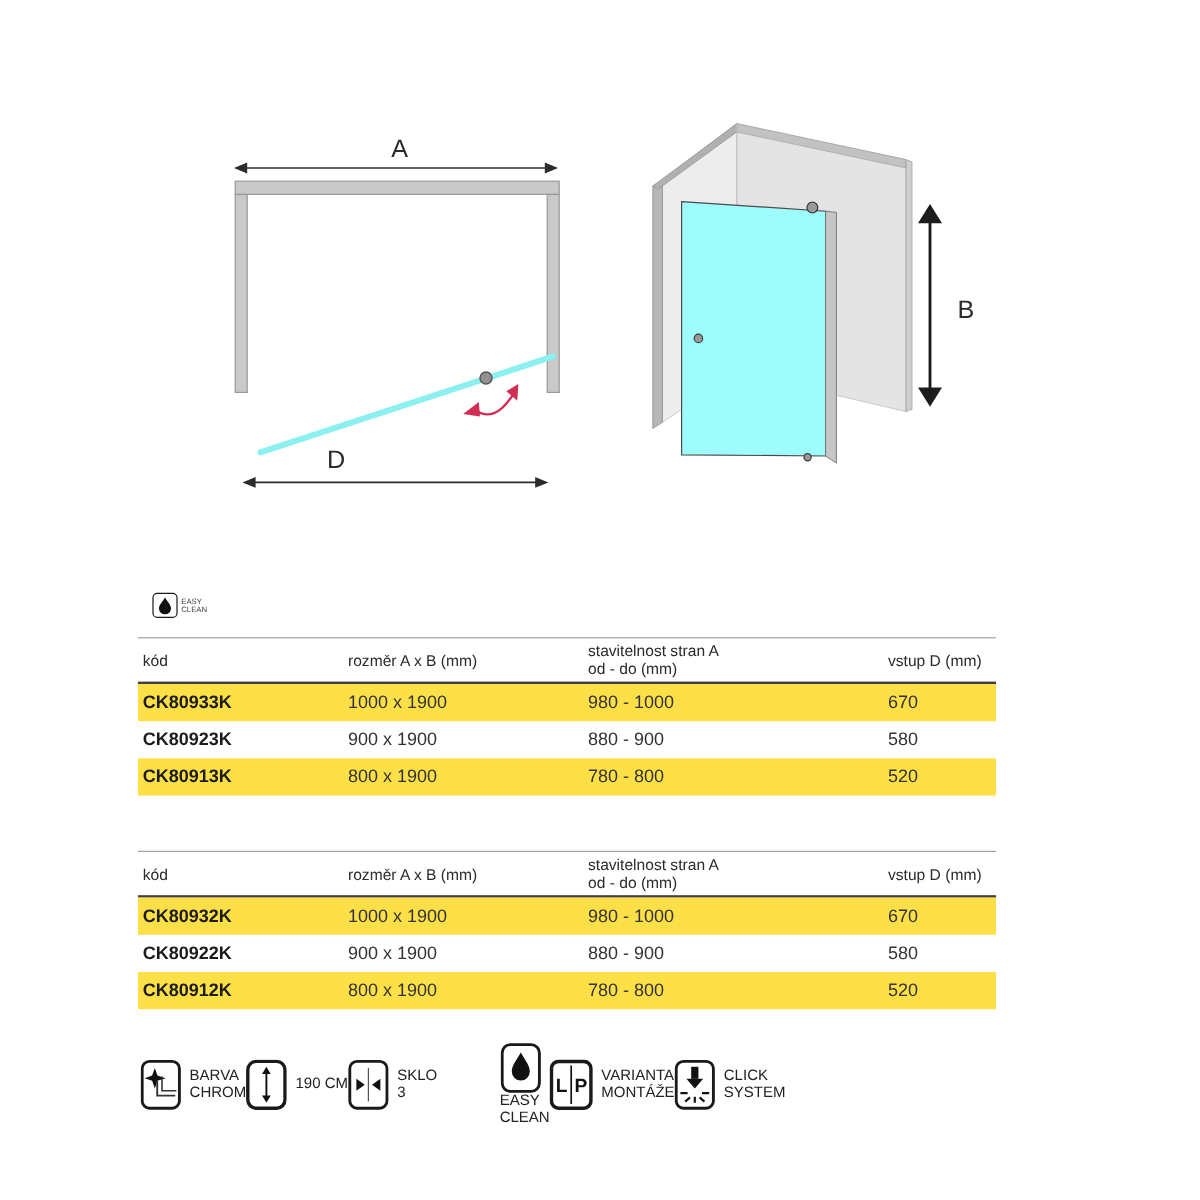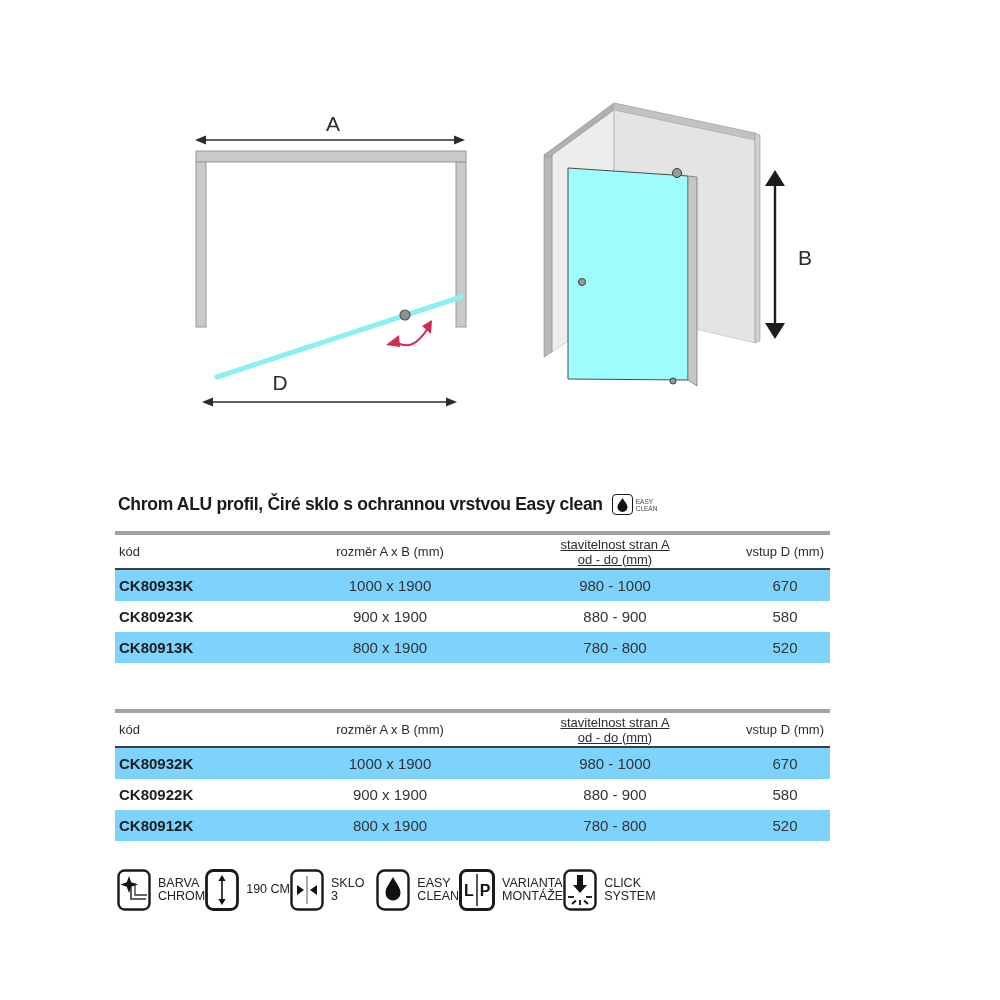--- a/index.html
+++ b/index.html
@@ -24,31 +24,31 @@
   .ec-badge .txt {
     font-size:6.5px; line-height:7px; font-weight:normal; letter-spacing:0;
     color:#444; margin-left:3px; white-space:pre-line;
   }
 
   
   .spec-table { position:absolute; left:115px; width:715px; }
   .t-head {
     display:grid; grid-template-columns:175px 200px 250px 90px;
     align-items:center; height:39px;
-    border-top:4px solid #a3a3a3; border-bottom:2px solid #3f3f3f;
+    border-top:1px solid #a3a3a3; border-bottom:2px solid #3f3f3f;
     font-size:13px; color:#2b2b2b;
   }
   .t-row {
     display:grid; grid-template-columns:175px 200px 250px 90px;
     align-items:center; height:31px; font-size:15px; color:#333;
   }
-  .t-row.shade { background:#7dd3fc; }
+  .t-row.shade { background:#fde047; }
   .c1 { padding-left:4px; text-align:left; }
-  .c2, .c3, .c4 { text-align:center; }
-  .t-head .c3 { white-space:pre-line; line-height:15px;text-decoration:underline; }
+  .c2, .c3, .c4 { text-align:left; }
+  .t-head .c3 { white-space:pre-line; line-height:15px; }
   .t-row .c1 { font-weight:bold; color:#1c1c1c; }
 
   
   .features { position:absolute; left:117px; top:869px; display:flex; }
   .feature { display:flex; align-items:center; }
   .feature .label {
     font-size:12.5px; line-height:13.5px; color:#222; margin-left:7px;
     white-space:pre-line; letter-spacing:0;
   }
   svg text { font-family:"Liberation Sans", sans-serif; }
@@ -116,21 +116,20 @@
 
     <g>
       <polygon points="245,85 235,101 255,101" fill="#1c1c1c"></polygon>
       <polygon points="245,254 235,238 255,238" fill="#1c1c1c"></polygon>
       <line x1="245" y1="100" x2="245" y2="239" stroke="#1c1c1c" stroke-width="2.4"></line>
     </g>
     <text x="268" y="180" font-size="21" fill="#2b2b2b">B</text>
   </svg>
 
   <div class="sec-title" style="top:494px;">
-    <span>Chrom ALU profil, Čiré sklo s ochrannou vrstvou Easy clean</span>
     <span class="ec-badge">
       <span class="box">
         <svg width="13" height="15" viewBox="0 0 13 15">
             <path d="M6.5 1 C4.6 4.4 1.5 7.2 1.5 10 a5 5 0 0 0 10 0 C11.5 7.2 8.4 4.4 6.5 1 Z" fill="#111"></path>
           </svg>
       </span>
       <span class="txt">EASY
 CLEAN</span>
     </span>
   </div>
@@ -219,21 +218,21 @@
       <svg width="34" height="42" viewBox="0 0 34 42">
         <rect x="1.5" y="1.5" width="31" height="39" rx="6" fill="none" stroke="#1a1a1a" stroke-width="2.4"></rect>
         <line x1="17" y1="7" x2="17" y2="35" stroke="#555" stroke-width="1"></line>
         <polygon points="7,16 14,21 7,26" fill="#111"></polygon>
         <polygon points="27,16 20,21 27,26" fill="#111"></polygon>
       </svg>
       <span class="label">SKLO
 3</span>
     </div>
 
-    <div class="feature" style="margin-left:12px;">
+    <div class="feature" style="margin-left:45px;flex-direction:column;">
       <svg width="34" height="42" viewBox="0 0 34 42">
         <rect x="1.5" y="1.5" width="31" height="39" rx="7" fill="none" stroke="#1a1a1a" stroke-width="2.4"></rect>
         <path d="M17 8 C13.5 14.5 9.5 18.5 9.5 24 a7.5 7.5 0 0 0 15 0 C24.5 18.5 20.5 14.5 17 8 Z" fill="#111"></path>
       </svg>
       <span class="label">EASY
 CLEAN</span>
     </div>
 
     <div class="feature">
       <svg width="36" height="42" viewBox="0 0 36 42">

